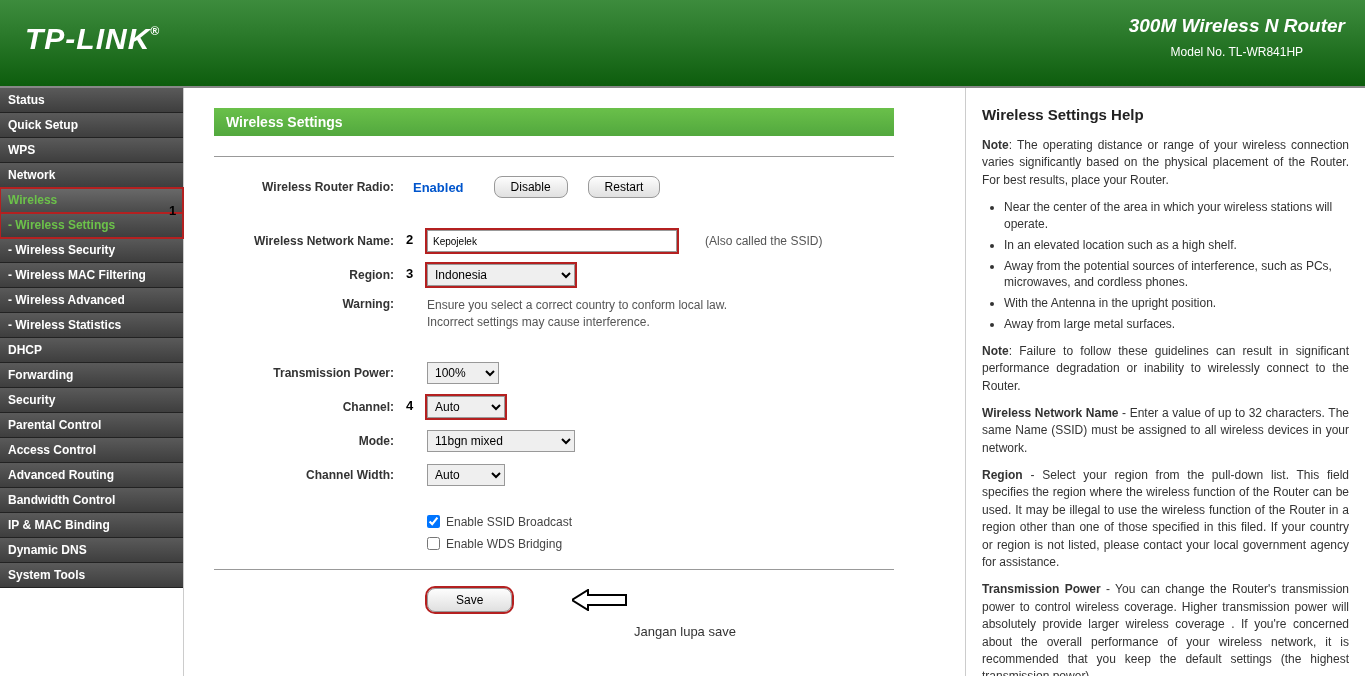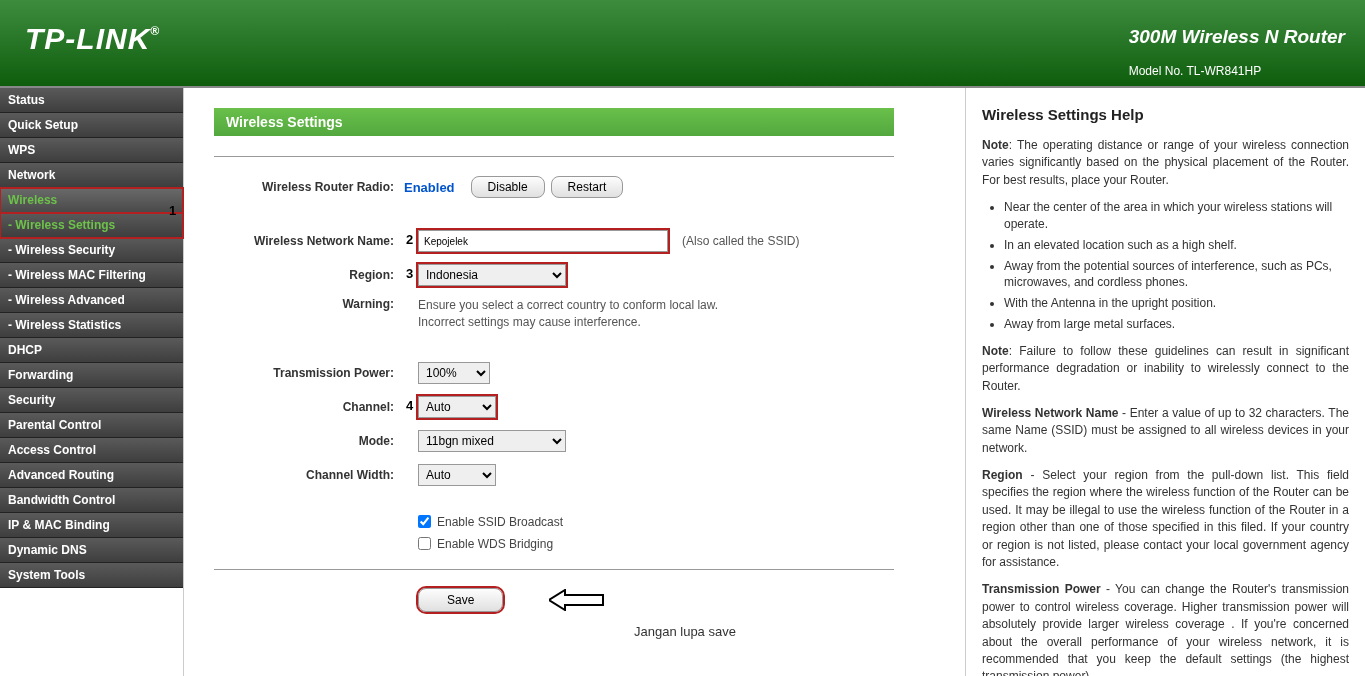--- a/index.html
+++ b/index.html
@@ -7,23 +7,23 @@
   
   .header {
     height: 88px;
     background: linear-gradient(to bottom, #3d8c3d 0%, #2b7a2b 40%, #0d5d0d 100%);
     position: relative;
     color: #fff;
     border-bottom: 2px solid #888;
   }
   .logo { position: absolute; left: 25px; top: 22px; font-size: 30px; font-weight: bold; font-style: italic; letter-spacing: 1px; font-family: Arial, sans-serif; }
   .logo sup { font-size: 12px; vertical-align: top; position: relative; top: 2px; }
-  .header-right { position: absolute; right: 20px; top: 26px; text-align: left; }
+  .header-right { position: absolute; right: 20px; top: 15px; text-align: center; }
   .header-title { font-size: 19px; font-weight: bold; font-style: italic; }
-  .header-model { font-size: 12px; margin-top: 16px; }
+  .header-model { font-size: 12px; margin-top: 8px; }
   
   .container { display: flex; width: 100%; min-height: 588px; }
   .sidebar { width: 184px; background: #fff; flex-shrink: 0; border-right: 1px solid #ccc; }
   .sidebar-item {
     display: block;
     background: linear-gradient(to bottom, #5a5a5a 0%, #3e3e3e 100%);
     color: #fff;
     font-weight: bold;
     font-size: 12px;
     padding: 5px 8px;
@@ -49,21 +49,21 @@
     background: linear-gradient(to bottom, #6ac04a 0%, #52a83e 100%);
     color: #fff;
     font-weight: bold;
     font-size: 14px;
     padding: 6px 12px;
     margin-bottom: 20px;
   }
   .hr-line { border: none; border-top: 1px solid #999; margin: 10px 0 18px 0; }
   .form-row { display: flex; align-items: center; margin-bottom: 10px; min-height: 24px; }
   .form-label { width: 190px; text-align: right; padding-right: 10px; font-weight: bold; color: #333; font-size: 12px; }
-  .form-control { flex: 1; display: flex; align-items: center; gap: 6px; flex-wrap: wrap; }
+  .form-control { flex: 1; display: flex; align-items: center; gap: 20px; flex-wrap: wrap; margin-left: 9px; }
   .enabled-text { color: #0055cc; font-weight: bold; margin-right: 10px; font-size: 13px; }
   .btn {
     background: linear-gradient(to bottom, #fdfdfd, #e0e0e0);
     border: 1px solid #999;
     padding: 3px 16px;
     font-size: 12px;
     cursor: pointer;
     border-radius: 8px;
   }
   .btn.save { padding: 4px 28px; }

